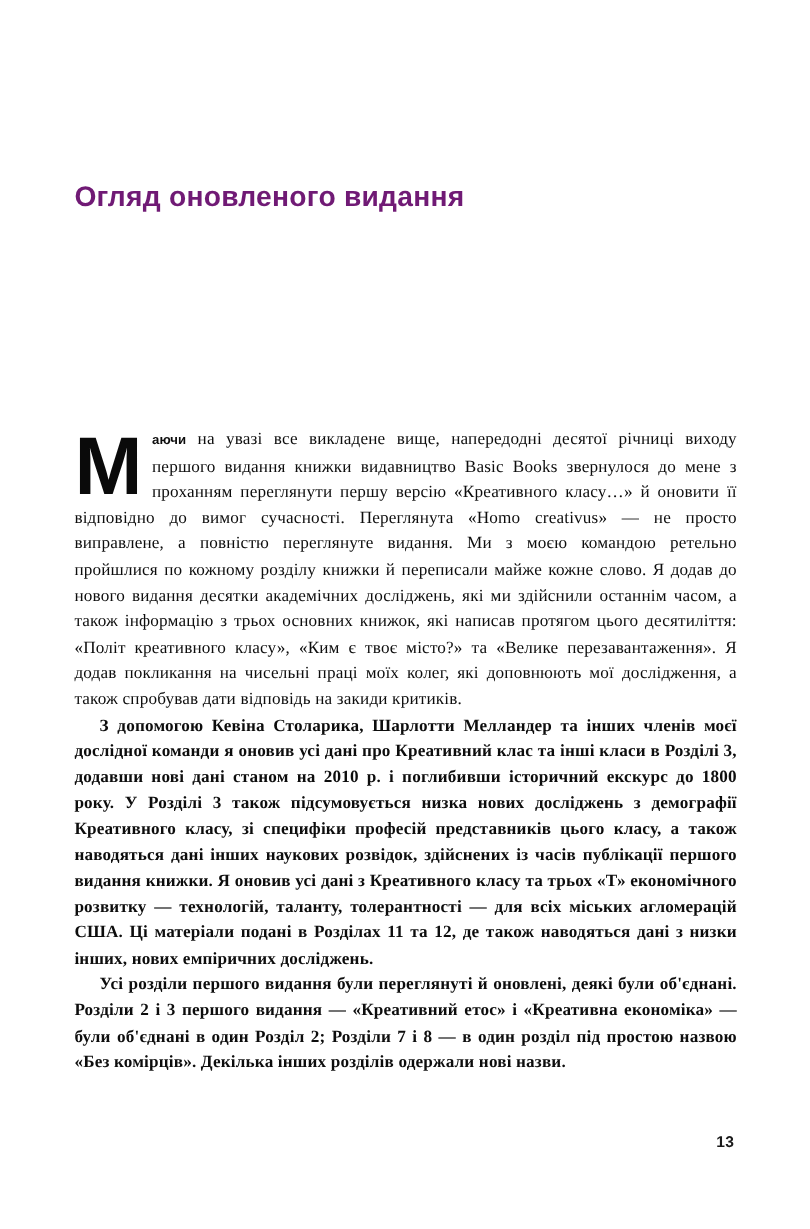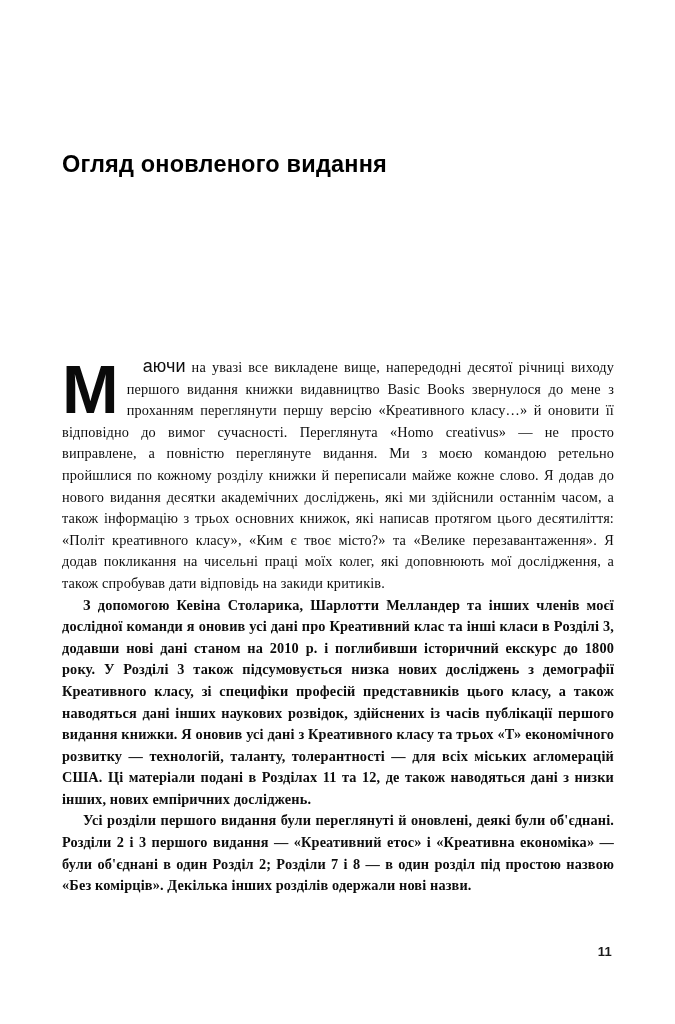--- a/index.html
+++ b/index.html
@@ -27,21 +27,21 @@
   .chapter-title {
     position: absolute;
     left: 62px;
     top: 133px;
     width: 555px;
     font-family: "Liberation Sans", "DejaVu Sans", sans-serif;
     font-weight: 700;
     font-size: 23.5px;
     letter-spacing: 0.2px;
     line-height: 30px;
-    color: #000000;
+    color: #701a75;
     white-space: nowrap;
   }
 
   
   .text-column {
     position: absolute;
     left: 62px;
     top: 356px;
     width: 552px;
   }
@@ -73,24 +73,23 @@
     font-weight: 700;
     font-size: 68px;
     line-height: 54px;
     margin: 6px 9px 0 0;
     color: #0a0a0a;
     letter-spacing: -1px;
   }
 
   .lead-in {
     font-family: "Liberation Sans", "DejaVu Sans", sans-serif;
-    font-weight: 400;
-    font-size: 18px;
+    font-weight: 700;
+    font-size: 11px;
     letter-spacing: 0.1px;
-    margin-left: 16px;
   }
 
   
   .folio {
     position: absolute;
     right: 63px;
     top: 944px;
     font-family: "Liberation Sans", "DejaVu Sans", sans-serif;
     font-weight: 700;
     font-size: 13px;
@@ -110,15 +109,15 @@
     <p class="body-par par-first">
       <span class="dropcap">М</span><span class="lead-in">аючи</span><span> на увазі все викладене вище, напередодні десятої річниці виходу першого видання книжки видавництво Basic Books звернулося до мене з проханням переглянути першу версію «Креативного класу…» й оновити її відповідно до вимог сучасності. Переглянута «Homo creativus» — не просто виправлене, а повністю переглянуте видання. Ми з моєю командою ретельно пройшлися по кожному розділу книжки й переписали майже кожне слово. Я додав до нового видання десятки академічних досліджень, які ми здійснили останнім часом, а також інформацію з трьох основних книжок, які написав протягом цього десятиліття: «Політ креативного класу», «Ким є твоє місто?» та «Велике перезавантаження». Я додав покликання на чисельні праці моїх колег, які доповнюють мої дослідження, а також спробував дати відповідь на закиди критиків.</span>
     </p>
 
     <p class="body-par">З допомогою Кевіна Столарика, Шарлотти Мелландер та інших членів моєї дослідної команди я оновив усі дані про Креативний клас та інші класи в Розділі 3, додавши нові дані станом на 2010 р. і поглибивши історичний екскурс до 1800 року. У Розділі 3 також підсумовується низка нових досліджень з демографії Креативного класу, зі специфіки професій представників цього класу, а також наводяться дані інших наукових розвідок, здійснених із часів публікації першого видання книжки. Я оновив усі дані з Креативного класу та трьох «Т» економічного розвитку — технологій, таланту, толерантності — для всіх міських агломерацій США. Ці матеріали подані в Розділах 11 та 12, де також наводяться дані з низки інших, нових емпіричних досліджень.</p>
 
     <p class="body-par">Усі розділи першого видання були переглянуті й оновлені, деякі були об'єднані. Розділи 2 і 3 першого видання — «Креативний етос» і «Креативна економіка» — були об'єднані в один Розділ 2; Розділи 7 і 8 — в один розділ під простою назвою «Без комірців». Декілька інших розділів одержали нові назви.</p>
 
   </div>
 
-  <div class="folio">11</div>
+  <div class="folio">13</div>
 
 </div>
 
 </body></html>

